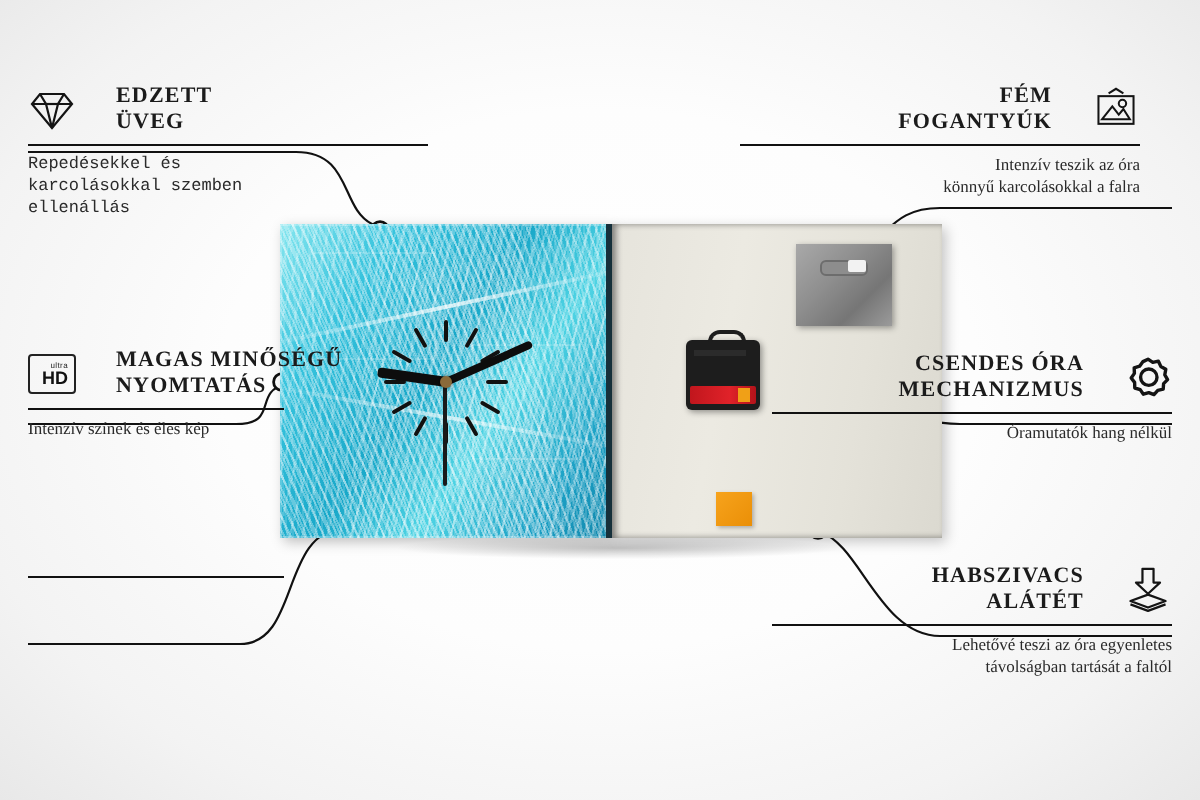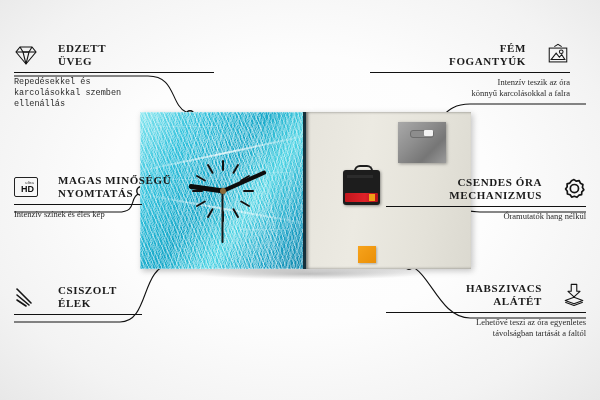--- a/index.html
+++ b/index.html
@@ -219,35 +219,20 @@
       <span class="co-title">
         <span>MAGAS MINŐSÉGŰ</span><br>
         <span>NYOMTATÁS</span>
       </span>
     </div>
     <div class="co-rule" style="width:128px;"></div>
     <div class="co-desc">Intenzív színek és éles kép</div>
   </div>
 
   <div class="callout left" style="left:14px;top:284px;">
-    <div class="co-head">
-      <span class="ico">
-        <svg width="24" height="22" viewBox="0 0 24 22">
-            <g stroke="#141414" stroke-width="1.6" fill="none" stroke-linecap="round">
-          <path d="M3,3 L17,17"></path>
-              <path d="M3,9 L15,19"></path>
-              <path d="M3,14 L12,20"></path>
-        </g>
-          </svg>
-      </span>
-      <span class="co-title">
-        <span>CSISZOLT</span><br>
-        <span>ÉLEK</span>
-      </span>
-    </div>
     <div class="co-rule" style="width:128px;"></div>
   </div>
 
   <div class="callout right" style="left:370px;top:42px;">
     <div class="co-head">
       <span class="co-title">
         <span>FÉM</span><br>
         <span>FOGANTYÚK</span>
       </span>
       <span class="ico">

